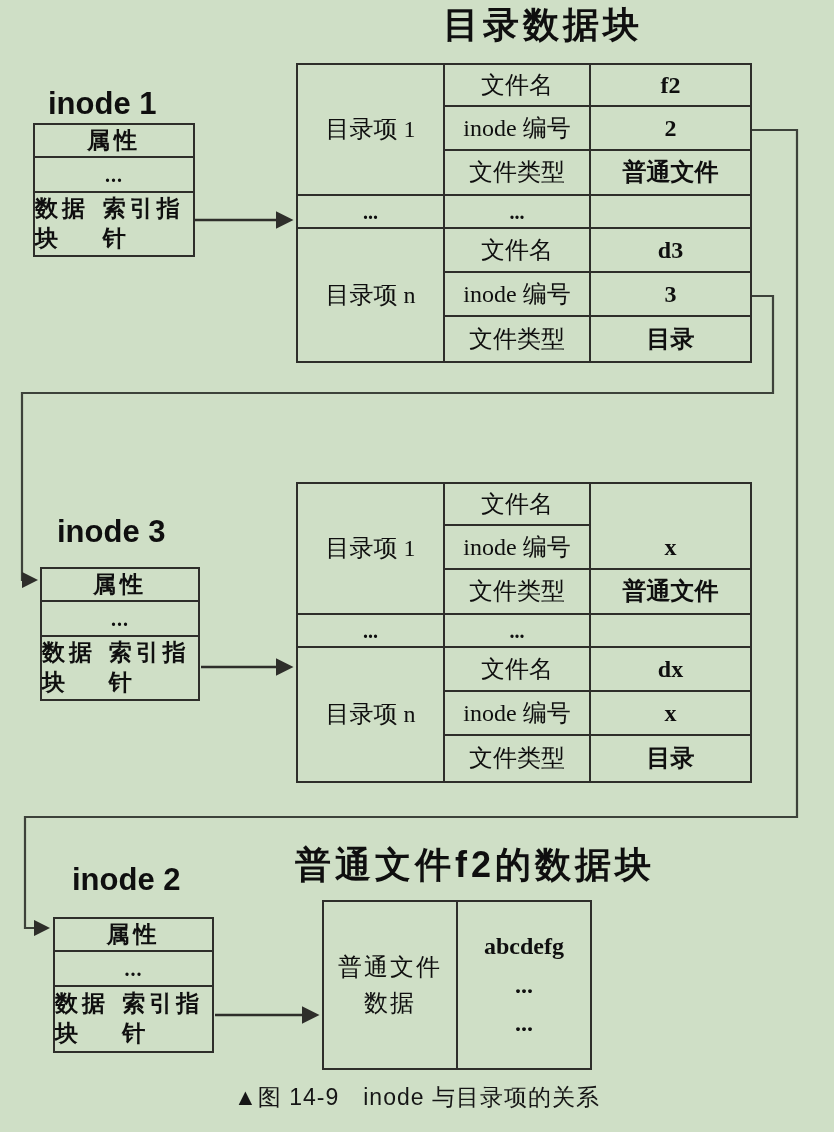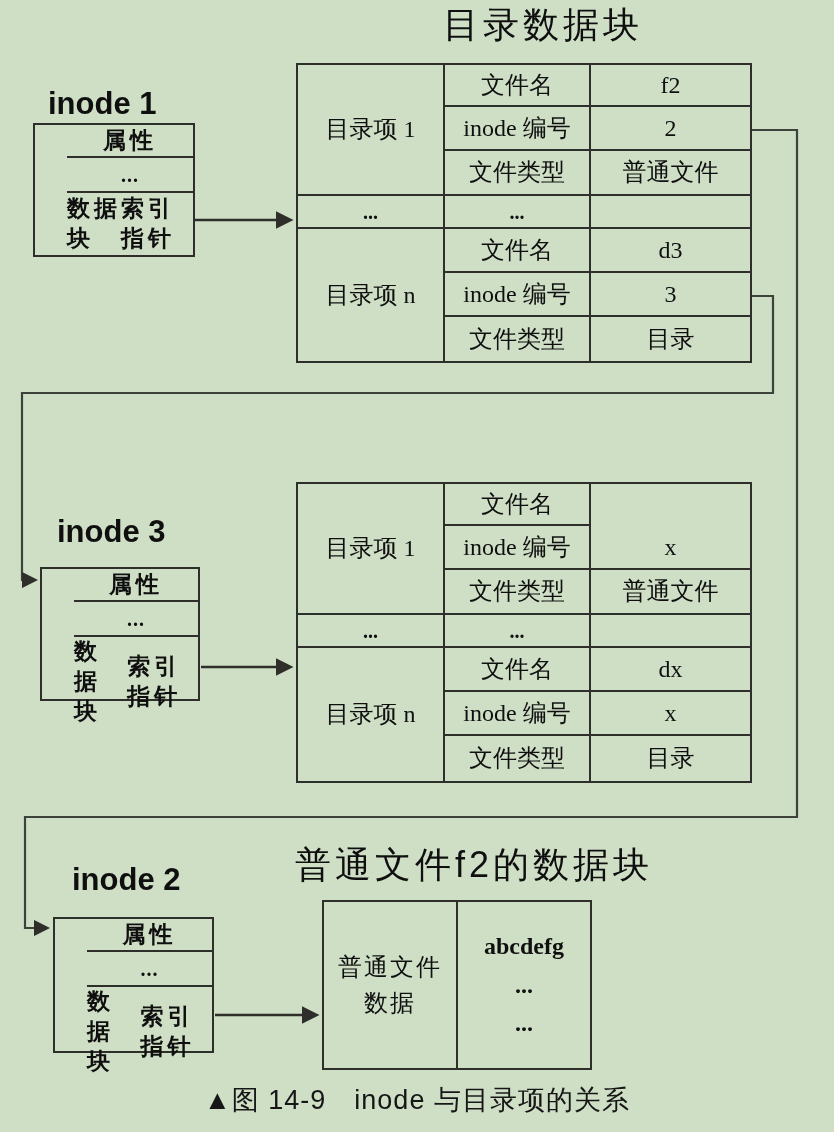--- a/index.html
+++ b/index.html
@@ -10,56 +10,56 @@
   }
   html,body{margin:0;padding:0;}
   body{font-family:"Liberation Serif",serif;color:var(--text);}
   #canvas{
     position:relative;width:834px;height:1132px;
     background:var(--bg);overflow:hidden;
   }
   .abs{position:absolute;box-sizing:border-box;}
   
   .sec-title{
-    font-family:"Liberation Sans",sans-serif;font-weight:normal;
+    font-family:"Liberation Sans",sans-serif;font-weight:bold;
     font-size:36px;line-height:1.05;text-align:center;
     letter-spacing:4px;white-space:nowrap;z-index:3;
   }
   
   .inode-label{
     font-family:"Liberation Sans",sans-serif;font-weight:bold;
     font-size:31px;line-height:1;white-space:nowrap;z-index:3;
   }
   
   .inode-box{
     display:flex;flex-direction:column;
     border:2px solid var(--line);background:transparent;z-index:2;
   }
   .ib-row{
     flex:0 0 auto;display:flex;align-items:center;justify-content:center;
     border-bottom:2px solid var(--line);
     font-family:"Liberation Serif",serif;font-weight:bold;
-    font-size:23px;letter-spacing:4px;line-height:1.3;margin-left:32px;
+    font-size:23px;letter-spacing:4px;line-height:1.3;
   }
   .ib-attr{height:31px;}
   .ib-dots{height:33px;font-size:20px;letter-spacing:1px;}
   .ib-ptr{flex:1 1 auto;border-bottom:none;}
   
   .dirtable{
     display:grid;border:2px solid var(--line);
     grid-template-columns:147px 146px 1fr;
     grid-template-rows:42px 44px 45px 33px 44px 44px 1fr;
     background:transparent;z-index:2;
   }
   .dt-cell{
     display:flex;align-items:center;justify-content:center;
     border-right:2px solid var(--line);border-bottom:2px solid var(--line);
     font-size:24px;line-height:1.1;white-space:nowrap;
   }
-  .dt-val{font-weight:normal;}
+  .dt-val{font-weight:bold;}
   .dt-dots{font-weight:bold;font-size:20px;}
   .nbr{border-right:none;}
   .nbb{border-bottom:none;}
   
   .filetable{
     display:grid;grid-template-columns:134px 1fr;
     border:2px solid var(--line);background:transparent;z-index:2;
   }
   .ft-left{
     border-right:2px solid var(--line);
@@ -67,21 +67,21 @@
     font-size:24px;line-height:1.5;letter-spacing:2px;
   }
   .ft-right{
     display:flex;flex-direction:column;align-items:center;justify-content:center;
     gap:10px;font-weight:bold;font-size:24px;line-height:1.2;
   }
   
   .caption{
     width:100%;text-align:center;
     font-family:"Liberation Sans",sans-serif;
-    font-size:27px;letter-spacing:1px;color:#161616;z-index:3;
+    font-size:23px;letter-spacing:1px;color:#161616;z-index:3;
   }
   svg.connectors{position:absolute;left:0;top:0;z-index:1;}
 </style>
 </head>
 <body>
 
 <div id="canvas">
 
   <svg class="connectors" width="834" height="1132" viewBox="0 0 834 1132">
     <defs>

